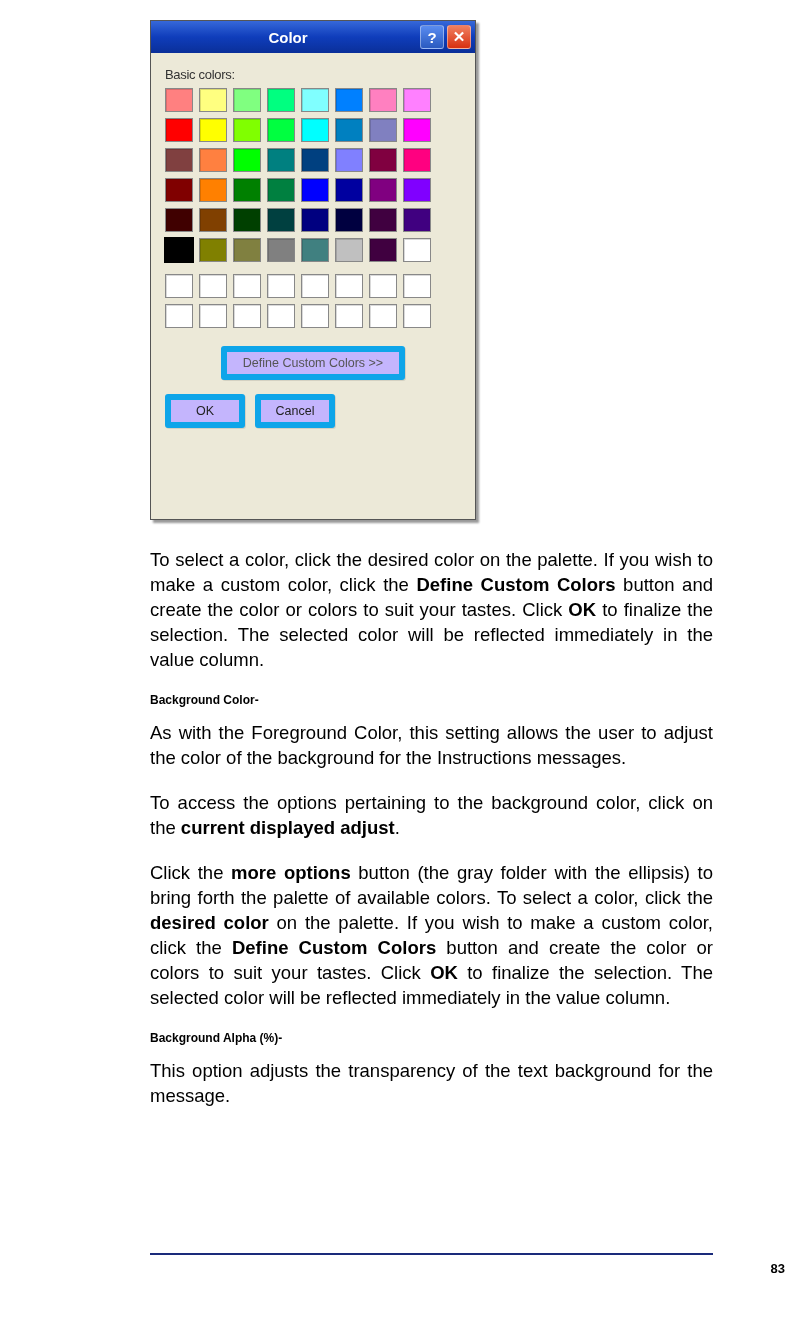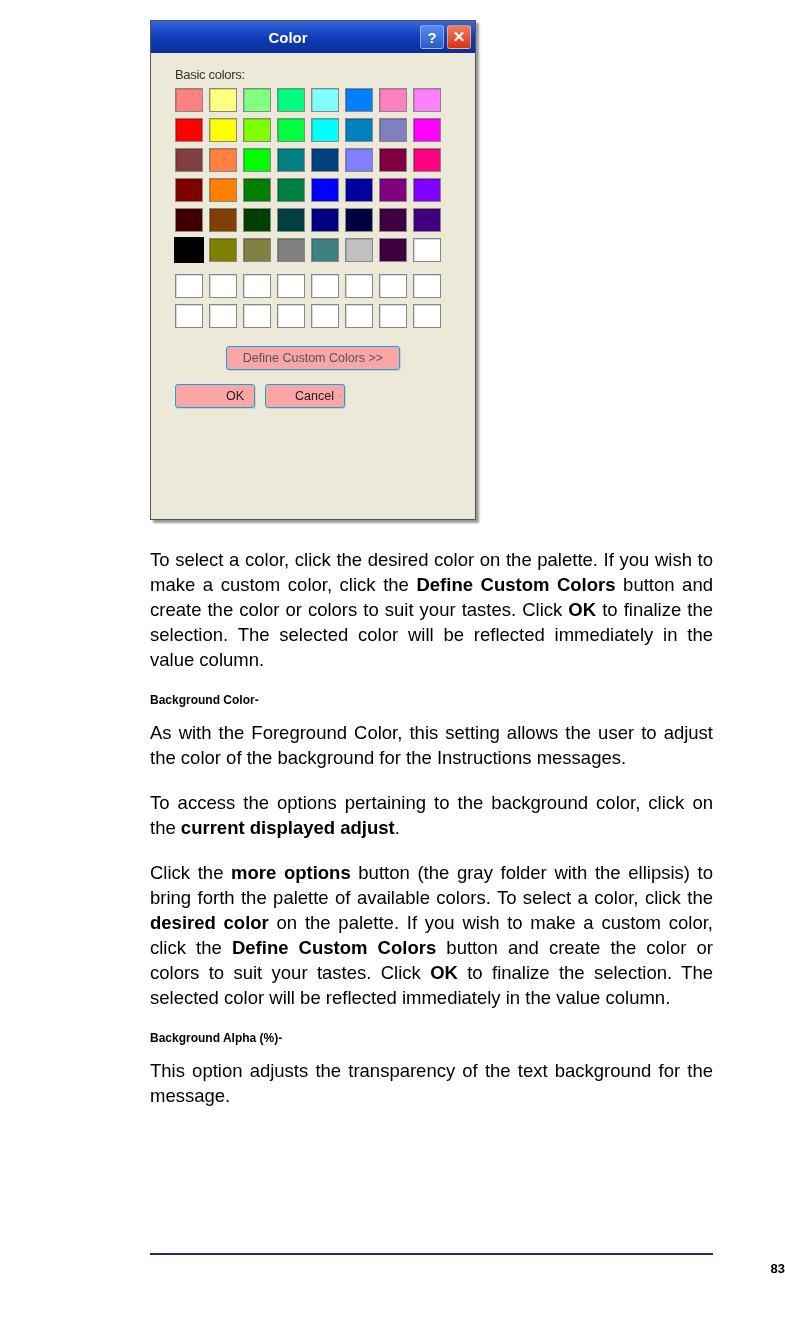--- a/index.html
+++ b/index.html
@@ -43,21 +43,21 @@
     font-weight: bold;
     font-size: 15px;
     color: #fff;
     border: 1px solid rgba(255,255,255,0.4);
   }
   .tb-help { background: linear-gradient(to bottom, #5a8cf0, #2a5ac0); }
   .tb-close { background: linear-gradient(to bottom, #f08060, #d83010); }
   .dialog-body {
     background: #ece9d8;
     height: calc(100% - 32px);
-    padding: 10px 24px;
+    padding: 10px 14px;
     font-family: Tahoma, Arial, sans-serif;
     font-size: 13px;
     color: #333;
     filter: blur(0.3px);
   }
   .section-label { margin: 4px 0 6px 0; letter-spacing: -0.3px; }
   .swatch-grid {
     display: grid;
     grid-template-columns: repeat(8, 28px);
     gap: 6px;
@@ -71,29 +71,28 @@
   }
   .swatch.selected { outline: 2px solid #000; outline-offset: -1px; }
   .swatch.empty { background: #fff; }
   .custom-grid {
     display: grid;
     grid-template-columns: repeat(8, 28px);
     gap: 6px;
     margin-bottom: 18px;
   }
   .dlg-button {
-    background: #fca5a5;
-    border: 1px solid #0ea5e9;
+    background: #c4b5fd;
+    border: 6px solid #0ea5e9;
     border-radius: 3px;
     padding: 4px 10px;
     font-family: Tahoma, Arial, sans-serif;
     font-size: 12.5px;
     box-shadow: 1px 1px 0 rgba(0,0,0,0.1);
     color: #555;
-    text-align: right;
   }
   .define-btn-row { text-align: center; margin-bottom: 10px; }
   .define-btn { padding: 4px 16px; }
   .okcancel-row { display: flex; gap: 10px; padding-top: 4px; }
   .okcancel-row .dlg-button { width: 80px; color: #222; }
   .body-text {
     font-family: Liberation Sans, sans-serif;
     font-size: 18.5px;
     line-height: 1.35;
     text-align: justify;

